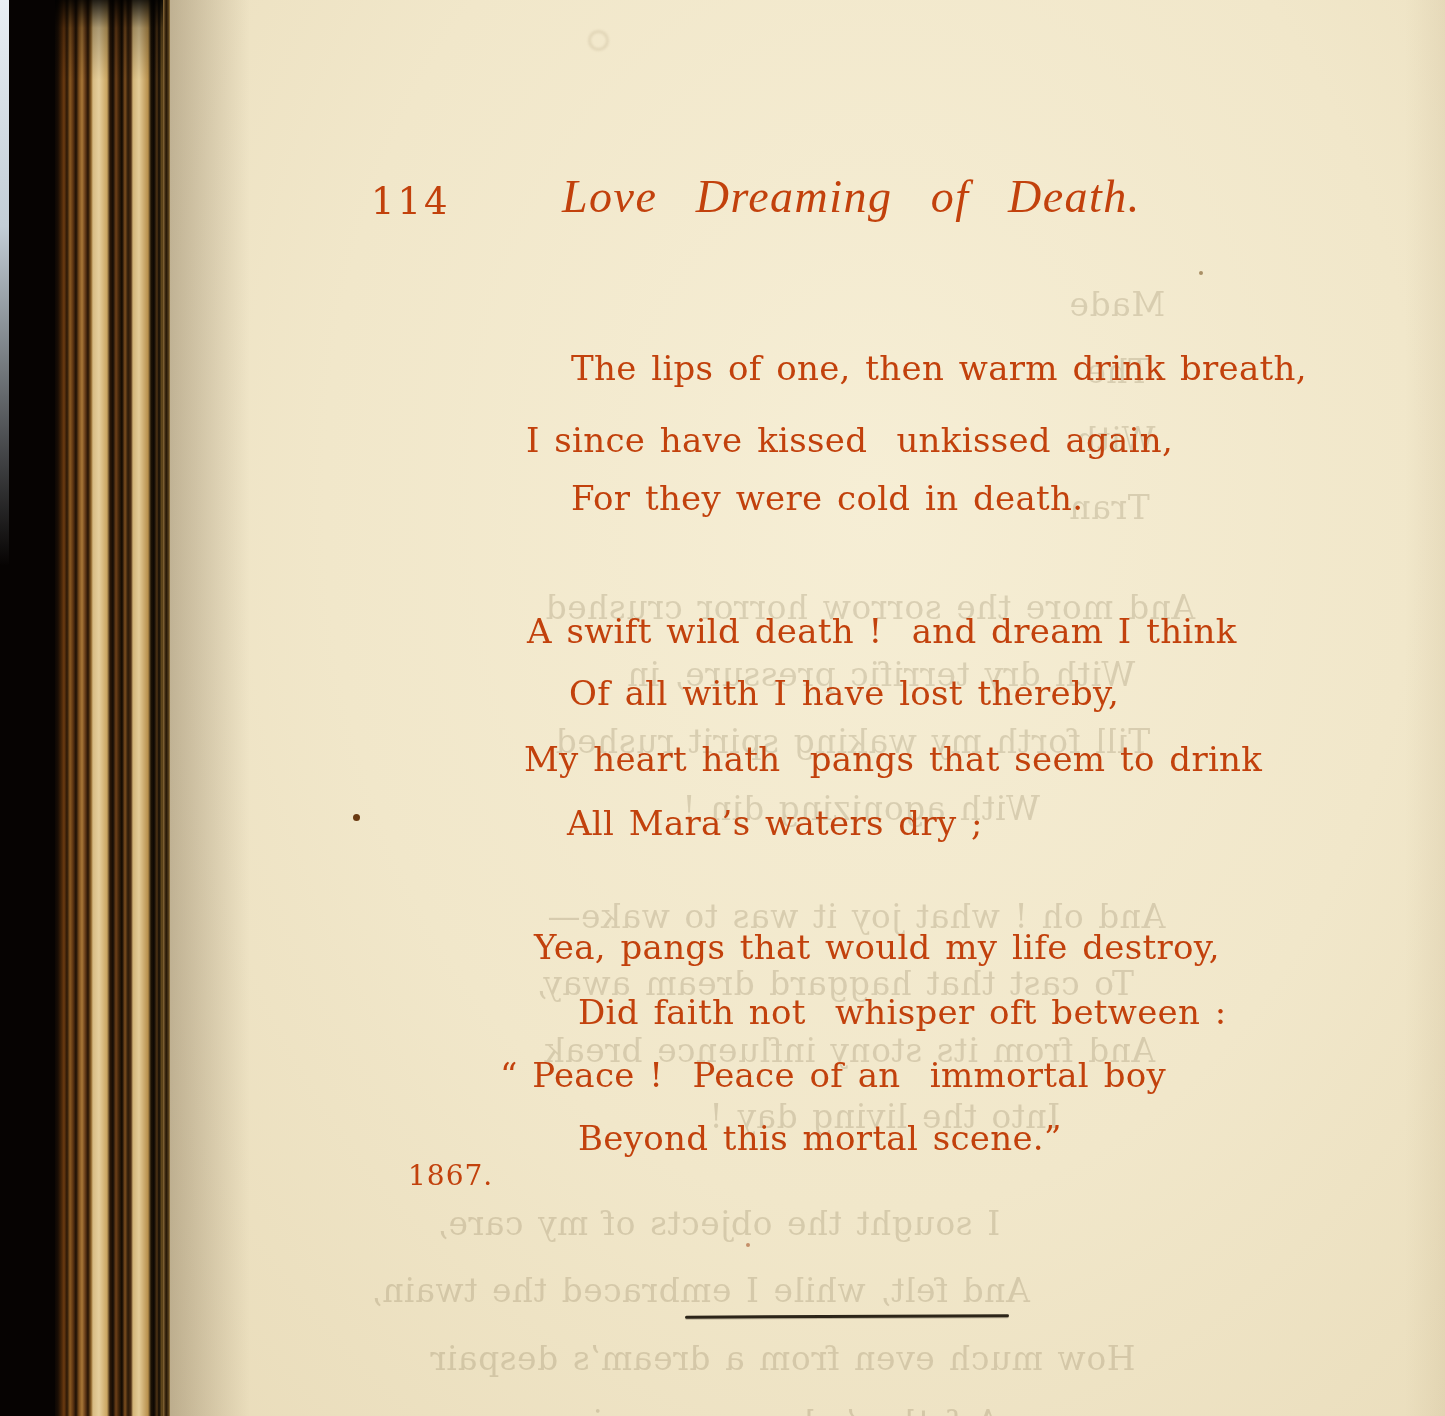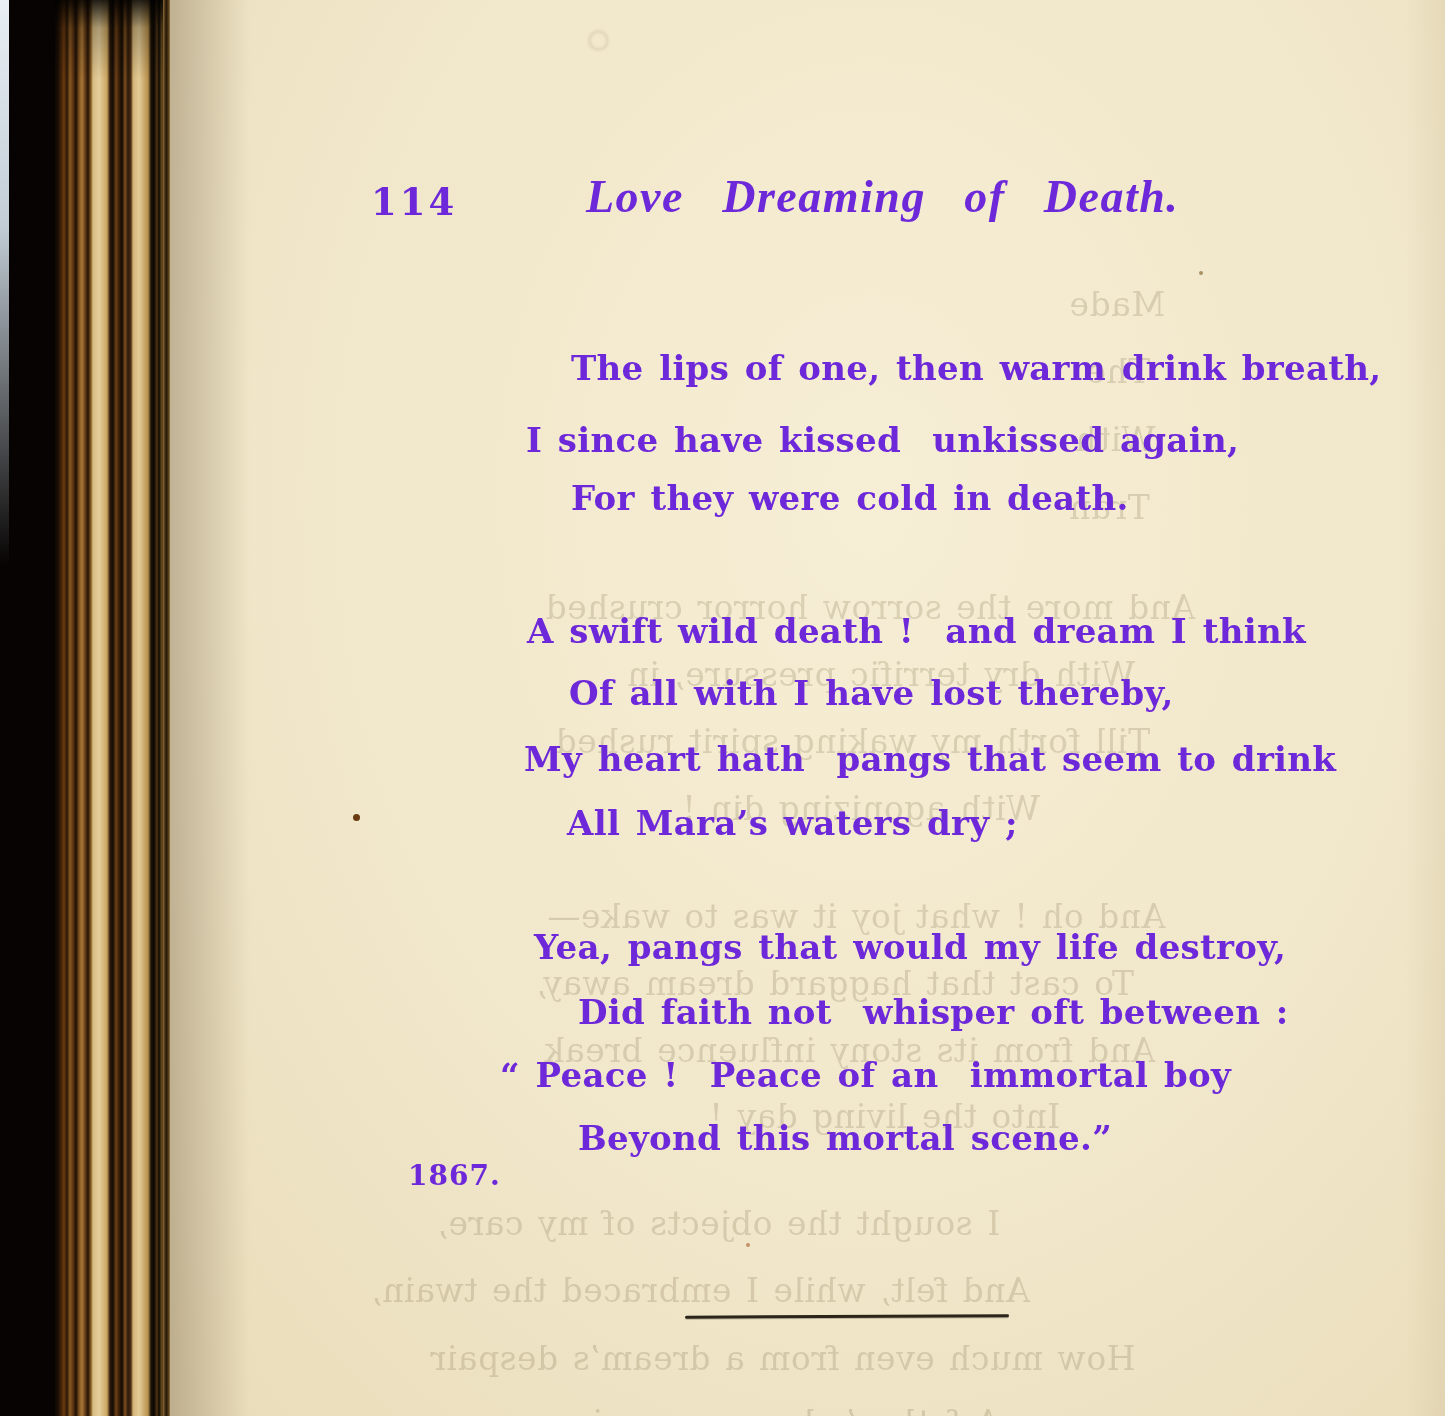--- a/index.html
+++ b/index.html
@@ -43,29 +43,29 @@
   .paper::before{ 
     content:'';position:absolute;left:0;top:0;bottom:0;width:80px;
     background:linear-gradient(to right,rgba(74,52,24,0.28),rgba(74,52,24,0));
   }
   .paper::after{ 
     content:'';position:absolute;right:0;top:0;bottom:0;width:40px;
     background:linear-gradient(to left,rgba(150,125,80,0.10),rgba(150,125,80,0));
   }
 
   
-  .ink{color:#6d28d9;font-weight:bold;}
+  .ink{color:#c2410c;}
   .header-number{
     position:absolute;left:371px;top:180px;font-size:37px;letter-spacing:3px;
     white-space:pre;
   }
   .header-title{
     position:absolute;left:562px;top:170px;
     font-family:"Liberation Serif",serif;font-style:italic;font-size:46px;
-    letter-spacing:1.5px;word-spacing:0.55em;white-space:pre;margin-left:24px;
+    letter-spacing:1.5px;word-spacing:0.55em;white-space:pre;
   }
   .poem-line{
     position:absolute;white-space:pre;font-size:34px;line-height:1.15;
     letter-spacing:0.3px;word-spacing:3.5px;
   }
   .date-line{position:absolute;left:408px;top:1159px;font-size:28px;letter-spacing:1px;white-space:pre;}
   .divider{
     position:absolute;left:685px;top:1315px;width:324px;height:3px;
     background:#2b2418;border-radius:2px;transform:rotate(-0.25deg);
     box-shadow:0 1px 0 rgba(43,36,24,0.25);

